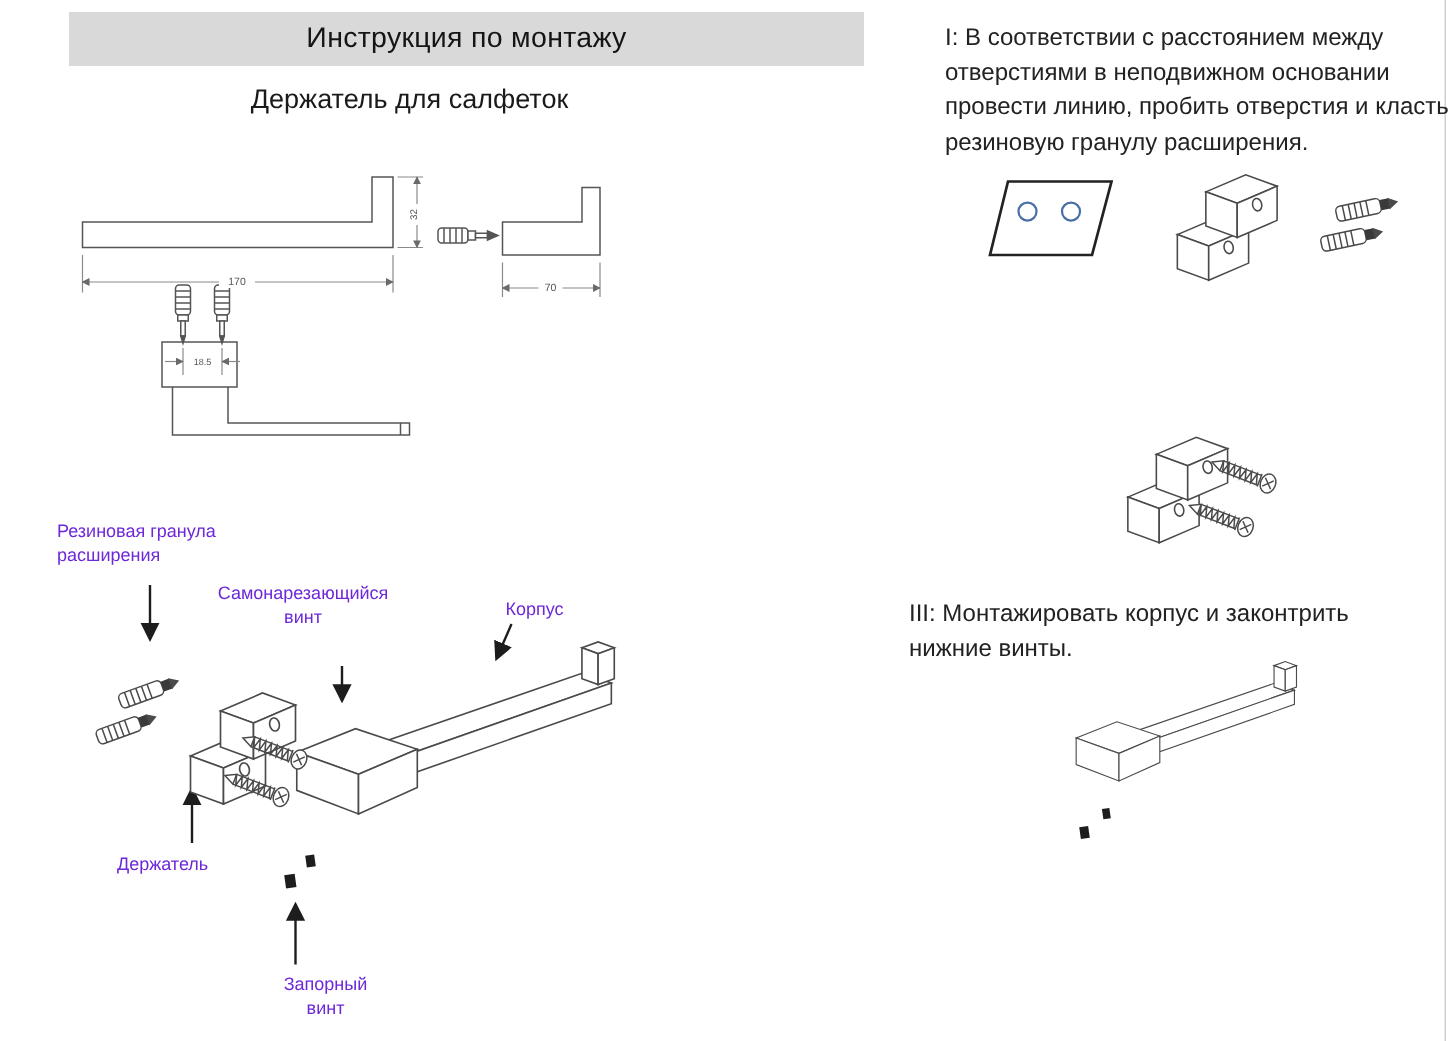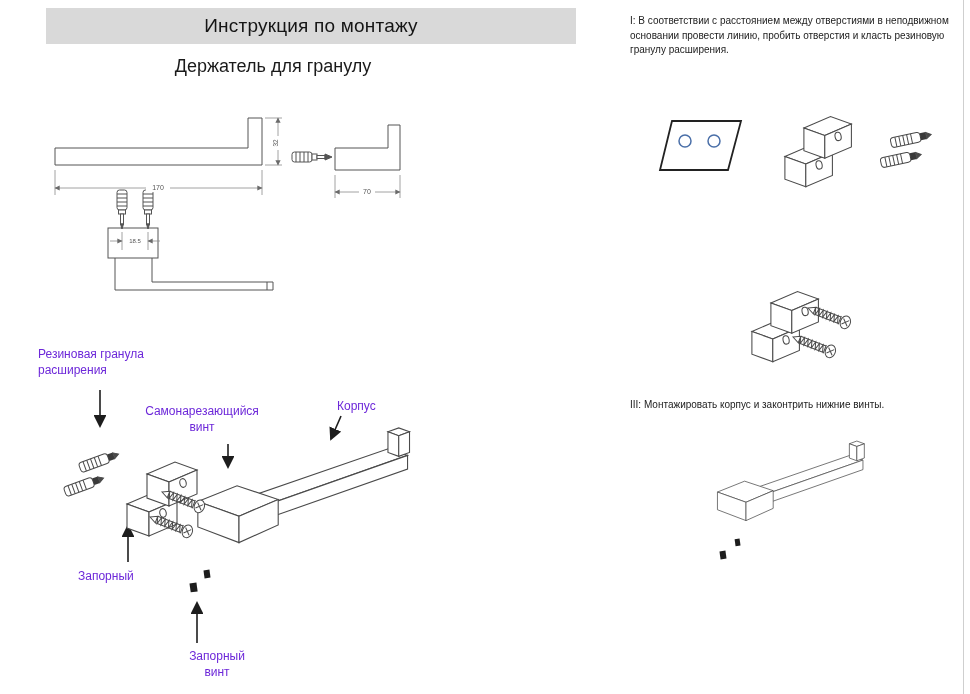--- a/index.html
+++ b/index.html
@@ -10,21 +10,21 @@
   .abs{position:absolute;}
   #title-bar{
     left:8px;top:8px;width:530px;height:36px;background:#d9d9d9;
     display:flex;align-items:center;justify-content:center;margin-left:38px;
   }
   #page-title{font-size:19px;color:#151515;letter-spacing:.2px;}
   #product-subtitle{
     left:8px;top:56px;width:530px;text-align:center;font-size:18px;color:#1a1a1a;
   }
   .step-text{
-    width:336px;font-size:10px;line-height:1.45;color:#222;text-align:left;
+    width:336px;font-size:16px;line-height:1.45;color:#222;text-align:left;
   }
   .part-label{font-size:12px;line-height:1.35;color:#6d28d9;}
   .center{text-align:center;}
   svg{display:block;overflow:visible;}
   .edge-line{right:6px;top:0;width:1px;height:694px;background:#cfcfcf;}
 </style>
 </head>
 <body>
 
 <div id="page">
@@ -84,21 +84,21 @@
         <polygon points="50,93 90,76 90,102 50,120"></polygon>
       </g>
     </defs>
   </svg>
 
   <div class="abs edge-line"></div>
 
   <div class="abs" id="title-bar">
     <span id="page-title">Инструкция по монтажу</span>
   </div>
-  <div class="abs" id="product-subtitle">Держатель для гранулу</div>
+  <div class="abs" id="product-subtitle">Держатель для салфеток</div>
 
   <svg class="abs" style="left:30px;top:100px" width="420" height="210" viewBox="0 0 420 210">
     <g stroke="#555555" stroke-width="1" fill="none">
 
       <path d="M25,48 H218 V18 H232 V65 H25 Z"></path>
 
       <path d="M305,48 H358 V25 H370 V70 H305 Z"></path>
       <g transform="translate(262,57)">
         <rect x="0" y="-5" width="20" height="10" rx="2.5" fill="#ffffff"></rect>
         <path d="M4,-5 V5 M8,-5 V5 M12,-5 V5 M16,-5 V5"></path>
@@ -164,41 +164,41 @@
     <use href="#base-block" transform="translate(105,112)"></use>
 
     <use href="#screwpt" transform="translate(142,152) rotate(21)"></use>
     <use href="#screwpt" transform="translate(130,177) rotate(21)"></use>
 
     <rect x="170" y="243" width="7" height="9" fill="#1d1d1d" transform="rotate(-8 173 247)"></rect>
     <rect x="184" y="230" width="6" height="8" fill="#1d1d1d" transform="rotate(-8 187 234)"></rect>
   </svg>
 
   <div class="abs part-label" style="left:38px;top:346px;width:125px">Резиновая гранула расширения</div>
-  <div class="abs part-label center" style="left:138px;top:403px;width:128px">Самонарезающийся винт</div>
+  <div class="abs part-label center" style="left:138px;top:387px;width:128px">Самонарезающийся винт</div>
   <div class="abs part-label" style="left:337px;top:398px">Корпус</div>
-  <div class="abs part-label" style="left:78px;top:568px">Запорный</div>
+  <div class="abs part-label" style="left:78px;top:568px">Держатель</div>
   <div class="abs part-label center" style="left:184px;top:648px;width:66px">Запорный винт</div>
 
   <div class="abs step-text" style="left:630px;top:14px">I: В соответствии с расстоянием между отверстиями в неподвижном основании провести линию, пробить отверстия и класть резиновую гранулу расширения.</div>
   <svg class="abs" style="left:645px;top:95px" width="300" height="115" viewBox="0 0 300 115">
     <polygon points="27,26 96,26 83,75 15,75" fill="#ffffff" stroke="#222222" stroke-width="1.8"></polygon>
     <circle cx="40" cy="46" r="6" fill="none" stroke="#4a6fa8" stroke-width="1.5"></circle>
     <circle cx="69" cy="46" r="6" fill="none" stroke="#4a6fa8" stroke-width="1.5"></circle>
     <use href="#base-block" transform="translate(138,12) scale(0.95)"></use>
     <use href="#dowel" transform="translate(246,48) rotate(-12)"></use>
     <use href="#dowel" transform="translate(236,68) rotate(-12)"></use>
   </svg>
 
   <svg class="abs" style="left:700px;top:272px" width="230" height="115" viewBox="0 0 230 115">
     <use href="#base-block" transform="translate(50,10) scale(0.95)"></use>
     <use href="#screwpt" transform="translate(108,36) rotate(21)"></use>
     <use href="#screwpt" transform="translate(93,65) rotate(21)"></use>
   </svg>
 
-  <div class="abs step-text" style="left:630px;top:398px;width:340px">III: Монтажировать корпус и законтрить нижние винты.</div>
+  <div class="abs step-text" style="left:606px;top:398px;width:340px">III: Монтажировать корпус и законтрить нижние винты.</div>
   <svg class="abs" style="left:690px;top:425px" width="270" height="170" viewBox="0 0 270 170">
     <use href="#holder-body" transform="translate(22,14) scale(0.68)"></use>
     <rect x="30" y="126" width="6" height="8" fill="#1d1d1d" transform="rotate(-8 33 130)"></rect>
     <rect x="45" y="114" width="5" height="7" fill="#1d1d1d" transform="rotate(-8 47 117)"></rect>
   </svg>
 
 </div>
 
 </body></html>

